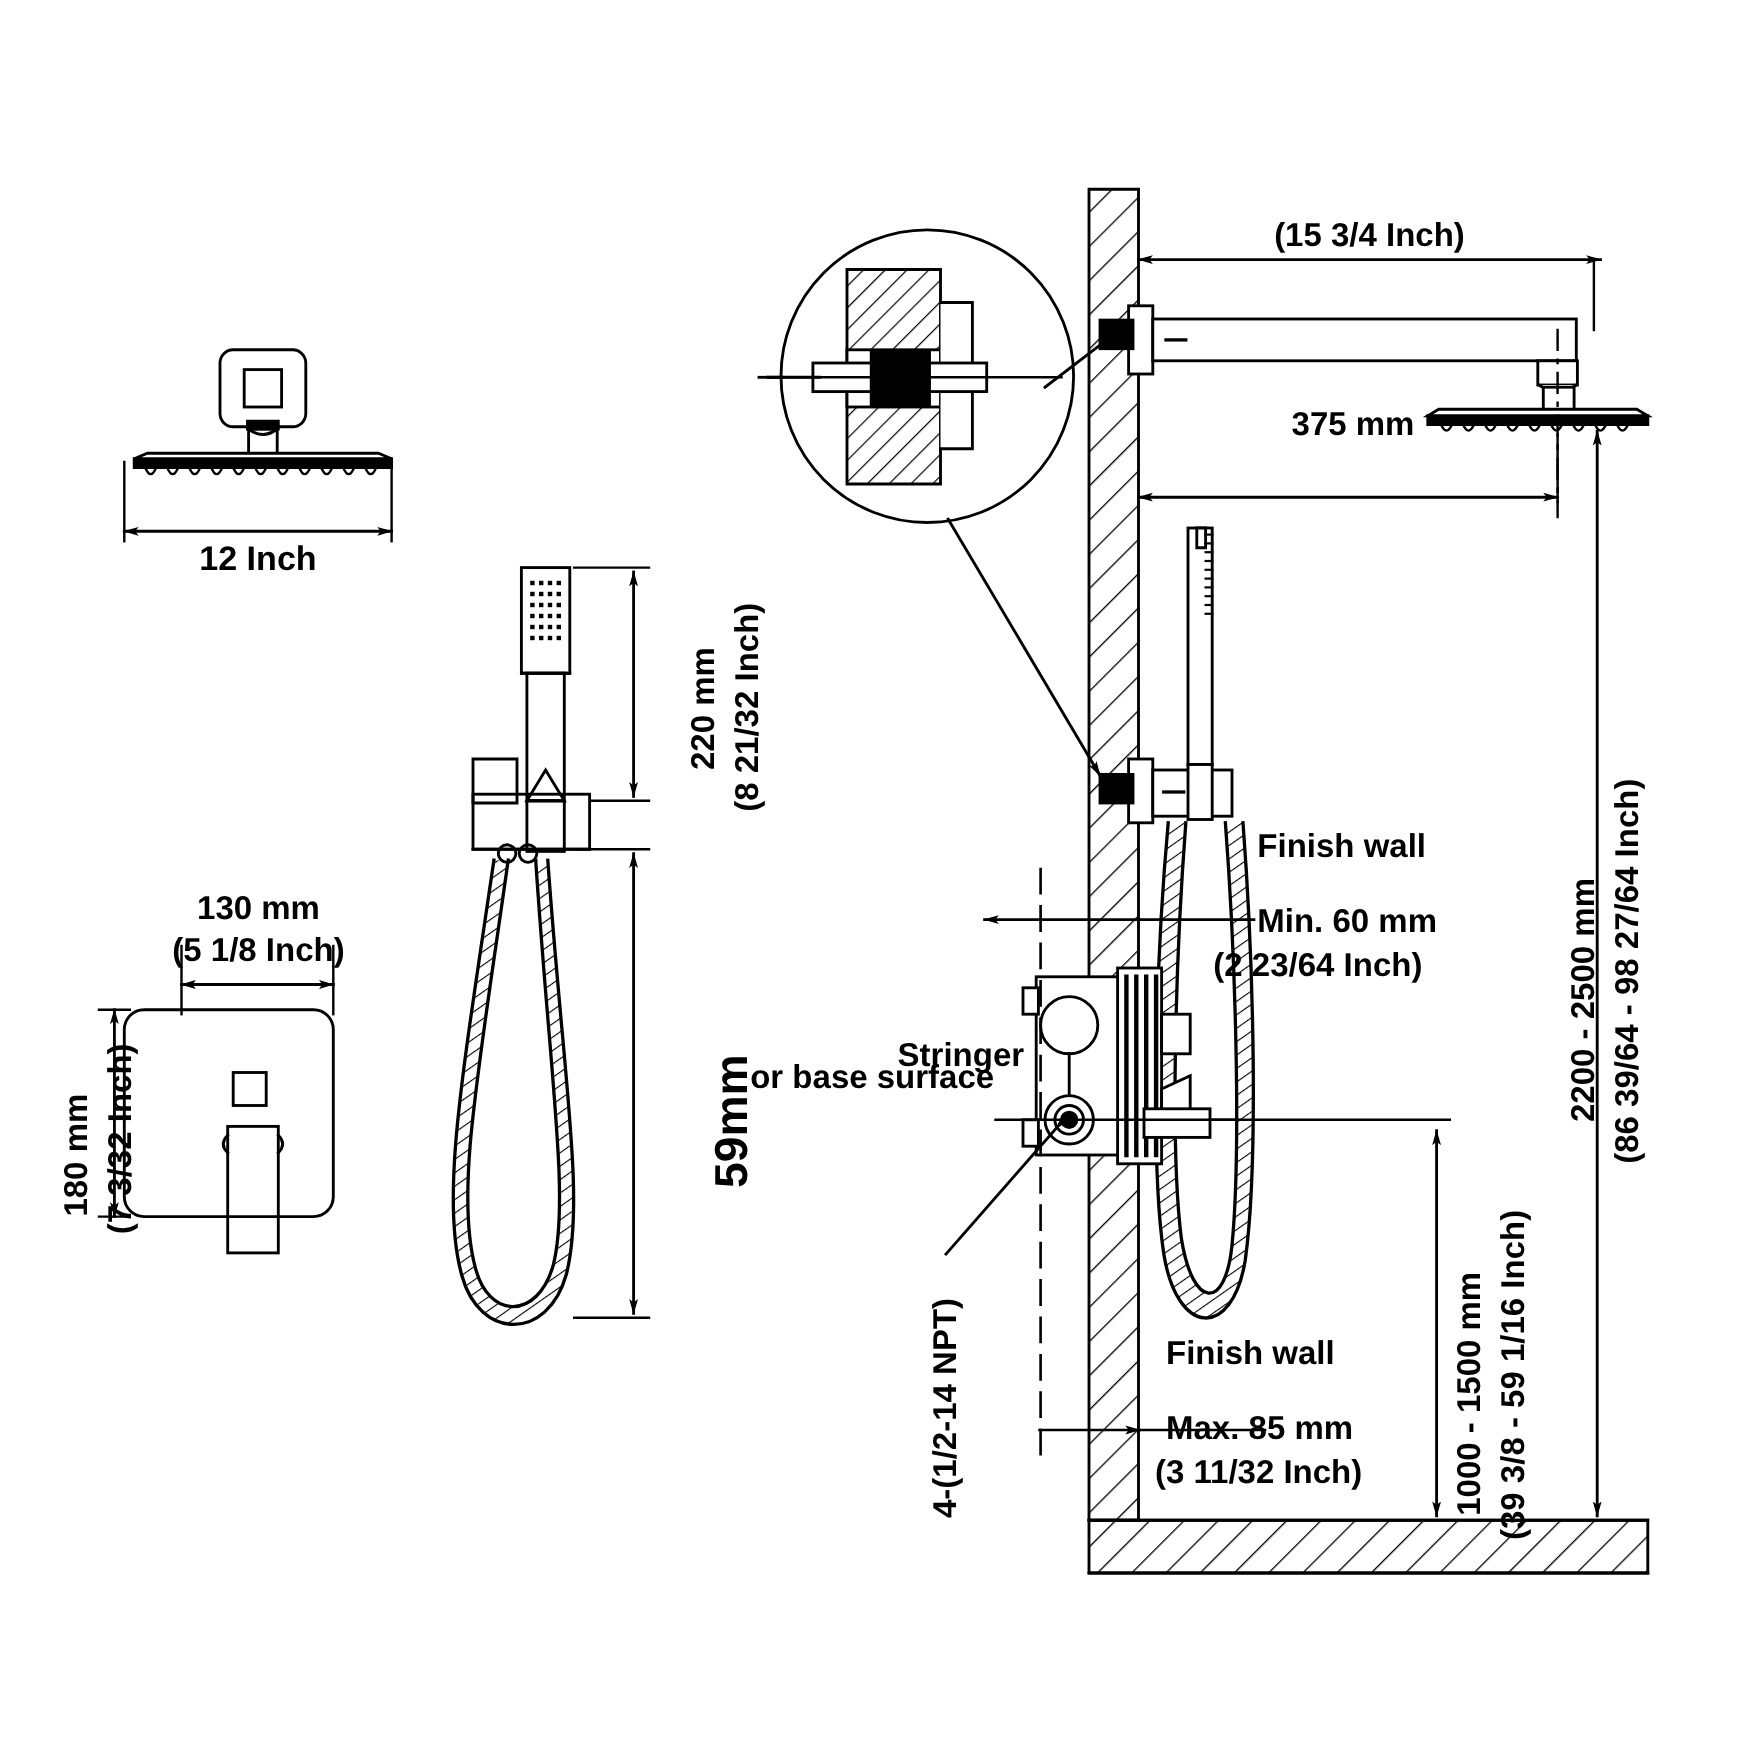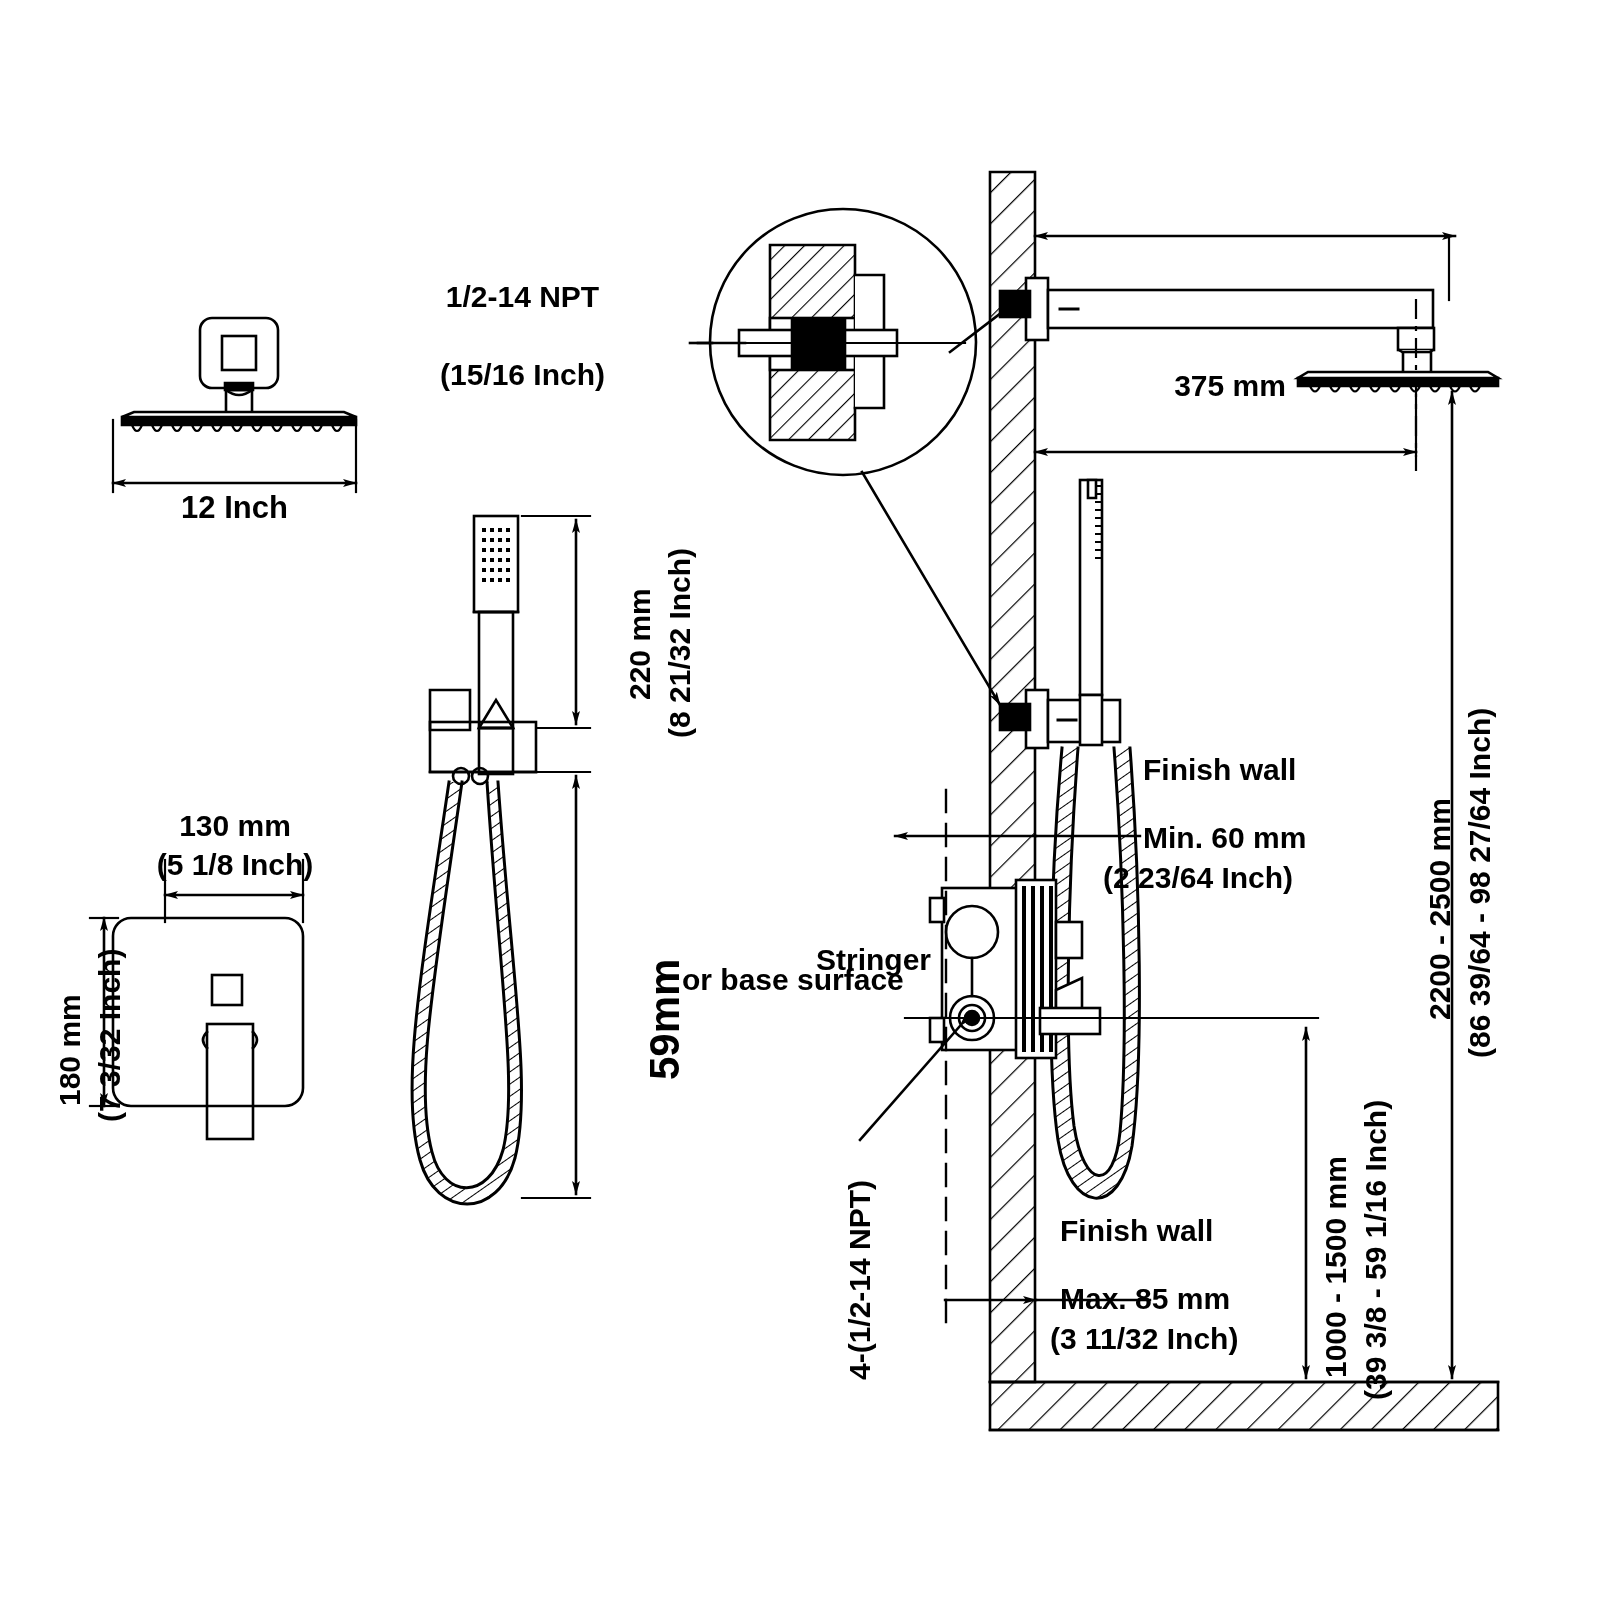--- a/index.html
+++ b/index.html
@@ -314,33 +314,32 @@
 
         <line x1="945" y1="1300" x2="1036" y2="1300" marker-end="url(#ar)" stroke-width="2.4"></line>
         <line x1="1036" y1="1300" x2="1150" y2="1300" stroke-width="2.4"></line>
       </g>
 
     </g>
   </svg>
 
   <div class="lbl c" style="left:113px;top:490px;width:243px;font-size:31px;">12 Inch</div>
 
-  <div class="lbl c" style="left:355px;top:279px;width:335px;font-size:30px;">1/2-14 NPT</div>
-  <div class="lbl c" style="left:355px;top:357px;width:335px;font-size:30px;">(15/16 Inch)</div>
 
   <div class="lbl rot90" style="left:622px;top:700px;font-size:30px;">220 mm</div>
   <div class="lbl rot90" style="left:662px;top:738px;font-size:30px;">(8 21/32 Inch)</div>
 
   <div class="lbl rot90" style="left:640px;top:1080px;font-size:42px;">59mm</div>
 
   <div class="lbl c" style="left:120px;top:808px;width:230px;font-size:30px;">130 mm</div>
   <div class="lbl c" style="left:110px;top:847px;width:250px;font-size:30px;">(5 1/8 Inch)</div>
   <div class="lbl rot90" style="left:52px;top:1106px;font-size:30px;">180 mm</div>
   <div class="lbl rot90" style="left:92px;top:1122px;font-size:30px;">(7 3/32 Inch)</div>
 
+  <div class="lbl c" style="left:1090px;top:197px;width:310px;font-size:30px;">(15 3/4 Inch)</div>
 
   <div class="lbl c" style="left:1110px;top:368px;width:240px;font-size:30px;">375 mm</div>
 
   <div class="lbl rot90" style="left:1422px;top:1020px;font-size:30px;">2200 - 2500 mm</div>
   <div class="lbl rot90" style="left:1462px;top:1058px;font-size:30px;">(86 39/64 - 98 27/64 Inch)</div>
 
   <div class="lbl rot90" style="left:1318px;top:1378px;font-size:30px;">1000 - 1500 mm</div>
   <div class="lbl rot90" style="left:1358px;top:1400px;font-size:30px;">(39 3/8 - 59 1/16 Inch)</div>
 
   <div class="lbl" style="left:1143px;top:752px;font-size:30px;">Finish wall</div>

